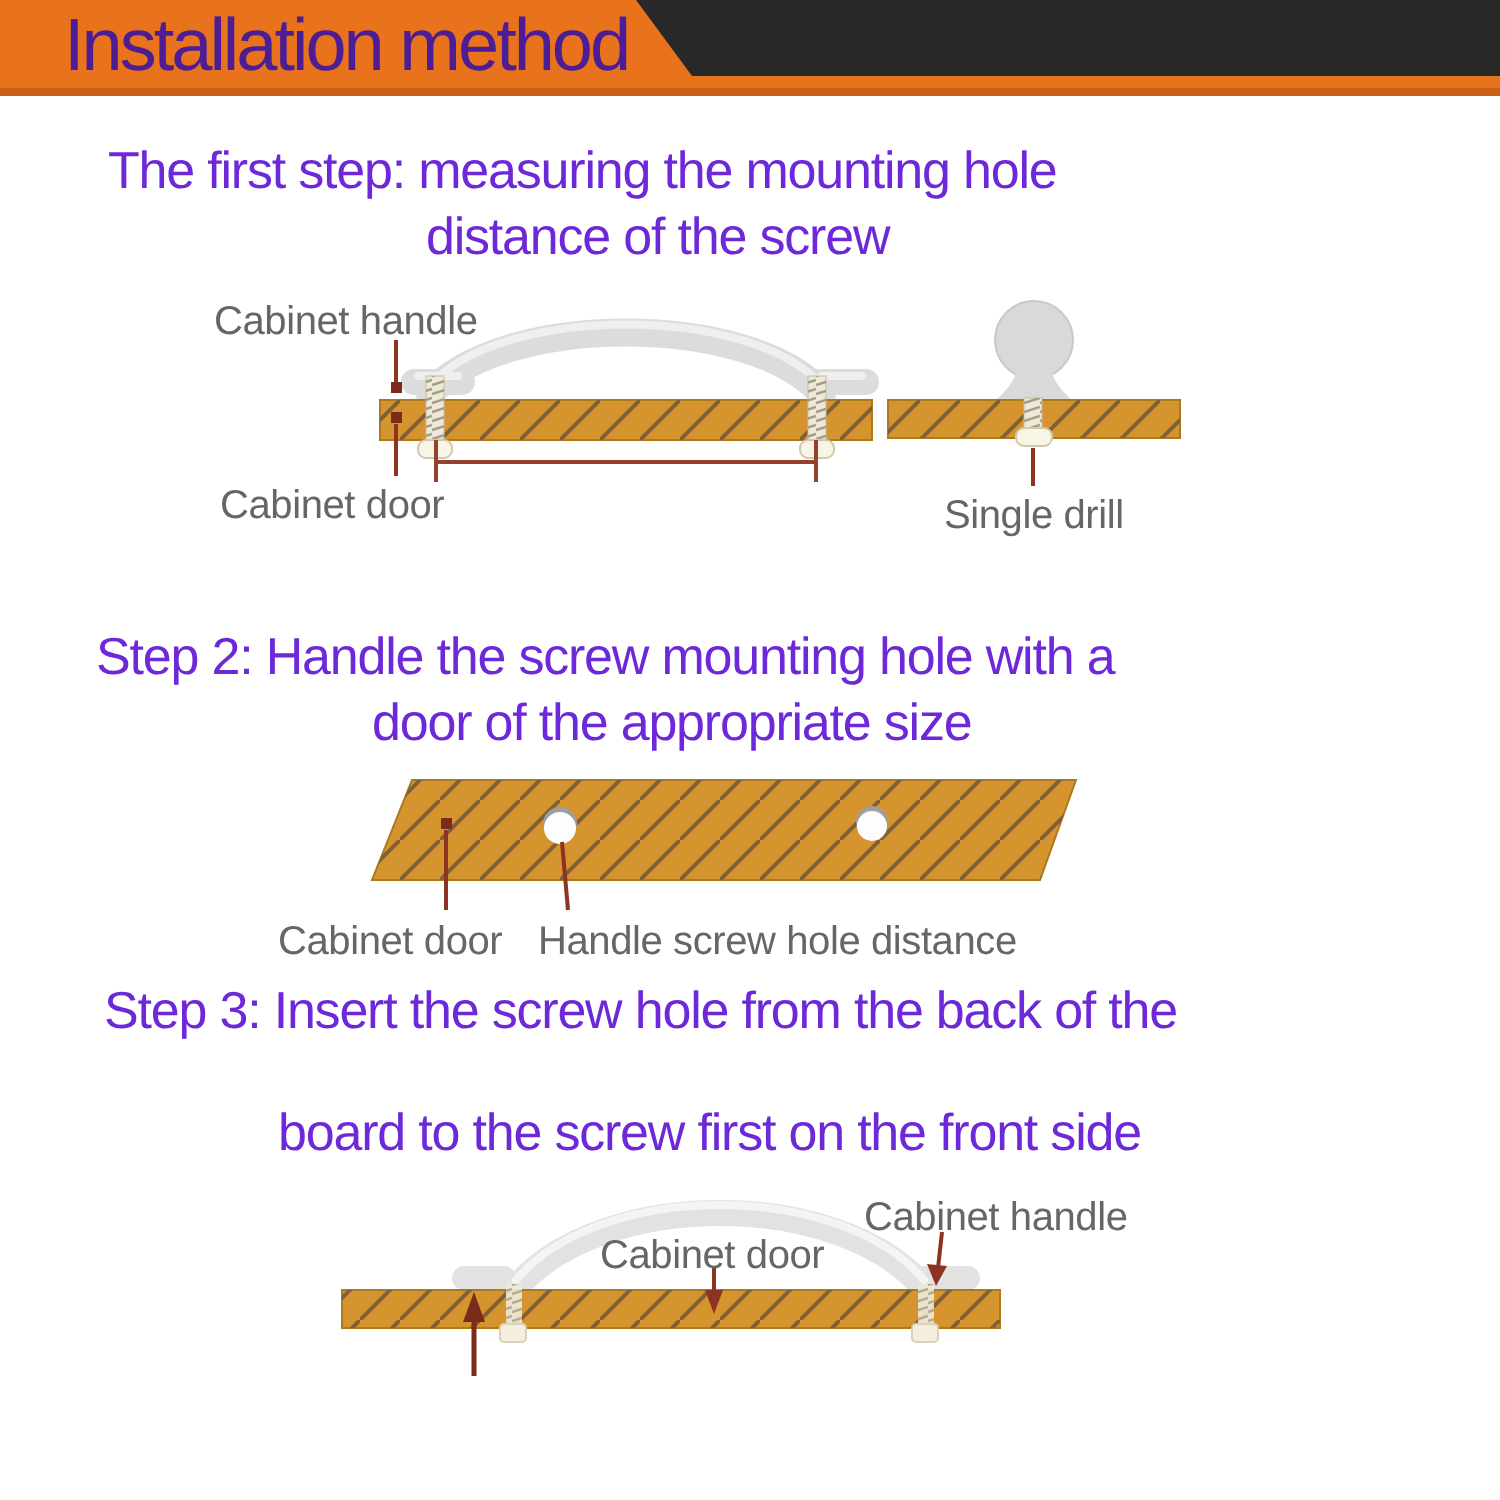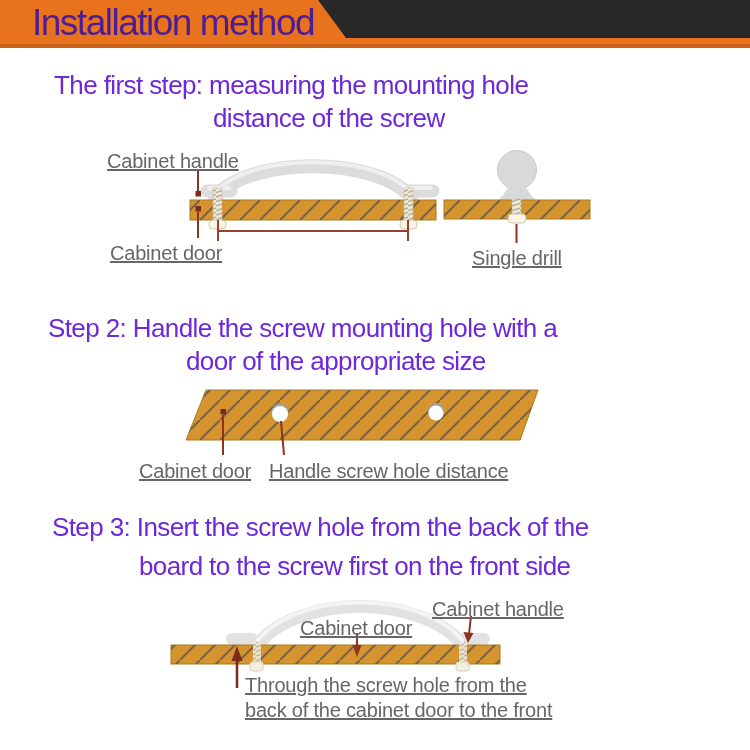--- a/index.html
+++ b/index.html
@@ -21,41 +21,41 @@
     letter-spacing:-1.5px;white-space:nowrap;line-height:42px;margin-left:24px;
   }
   
   .h-line{
     position:absolute;color:#6d28d9;font-size:26px;letter-spacing:-0.6px;
     white-space:nowrap;line-height:30px;
   }
   
   .lbl{
     position:absolute;color:#666666;font-size:20px;letter-spacing:-0.2px;
-    white-space:pre-line;line-height:26px;text-decoration:underline;
+    white-space:pre-line;line-height:26px;
   }
   .diagram-svg{position:absolute;left:0;top:0;width:750px;height:750px;}
 </style>
 </head>
 <body>
 
 <div class="canvas">
 
   <div class="header">
     <div class="dark-band"></div>
     <div class="title">Installation method</div>
   </div>
 
   <div class="h-line" style="left:54px;top:70px">The first step: measuring the mounting hole</div>
   <div class="h-line" style="left:213px;top:103px">distance of the screw</div>
 
   <div class="h-line" style="left:48px;top:313px">Step 2: Handle the screw mounting hole with a</div>
   <div class="h-line" style="left:186px;top:346px">door of the appropriate size</div>
 
-  <div class="h-line" style="left:52px;top:512px">Step 3: Insert the screw hole from the back of the</div>
+  <div class="h-line" style="left:52px;top:490px">Step 3: Insert the screw hole from the back of the</div>
   <div class="h-line" style="left:139px;top:551px">board to the screw first on the front side</div>
 
   <svg class="diagram-svg" viewBox="0 0 750 750">
     <defs>
       <pattern id="hatch" width="20" height="20" patternUnits="userSpaceOnUse">
         <path d="M-2,22 L22,-2" stroke="#7d613c" stroke-width="2" fill="none"></path>
       </pattern>
       <pattern id="ribs" width="8" height="4.5" patternUnits="userSpaceOnUse">
         <path d="M0,3.5 L8,1" stroke="#a39d89" stroke-width="1.3" fill="none"></path>
       </pattern>
@@ -180,16 +180,14 @@
 
   <div class="lbl" style="left:107px;top:148px">Cabinet handle</div>
   <div class="lbl" style="left:110px;top:240px">Cabinet door</div>
   <div class="lbl" style="left:472px;top:245px">Single drill</div>
 
   <div class="lbl" style="left:139px;top:458px">Cabinet door</div>
   <div class="lbl" style="left:269px;top:458px">Handle screw hole distance</div>
 
   <div class="lbl" style="left:432px;top:596px">Cabinet handle</div>
   <div class="lbl" style="left:300px;top:615px">Cabinet door</div>
-  <div class="lbl" style="left:245px;top:673px;line-height:25px">Through the screw hole from the
-back of the cabinet door to the front</div>
 
 </div>
 
 </body></html>

